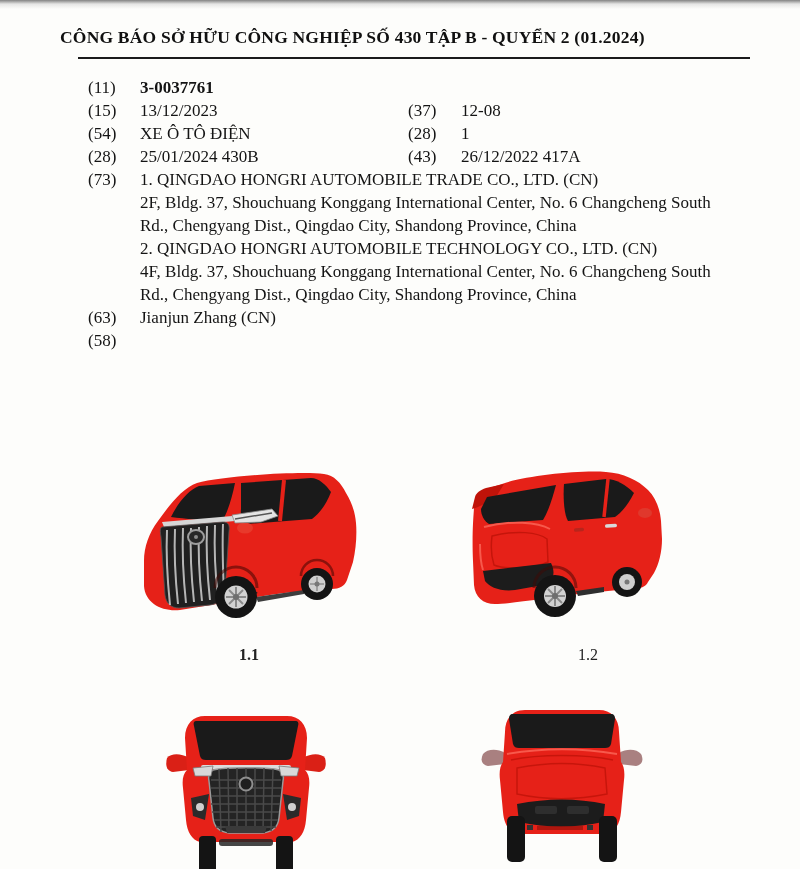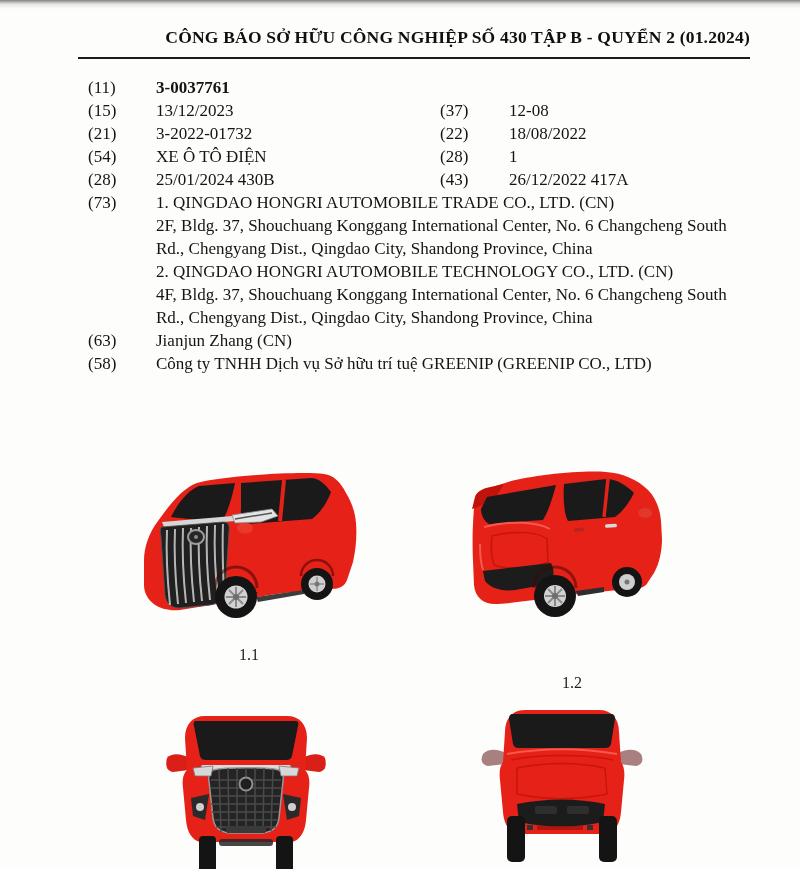--- a/index.html
+++ b/index.html
@@ -10,74 +10,68 @@
     position:relative;
     font-family:"Liberation Serif", serif;
     color:#141414;
   }
   .top-shade {
     position:absolute; left:0; top:0; width:800px; height:9px;
     background:linear-gradient(to bottom, rgba(90,90,90,0.75), rgba(160,160,160,0.25) 45%, rgba(255,255,255,0));
   }
   .gazette-title {
     position:absolute; left:60px; top:27px; width:690px;
-    text-align:right;
+    text-align:left;
     font-size:17.5px; font-weight:bold; letter-spacing:0.2px;
     color:#101010;
     white-space:nowrap;
   }
   .header-rule {
     position:absolute; left:78px; top:57px; width:672px; height:2px;
     background:var(--rule, #1b1b1b);
   }
   .fields {
     position:absolute; left:88px; top:76px; width:660px;
     font-size:17px; line-height:23px;
   }
-  .row { display:grid; grid-template-columns:52px 268px 53px 1fr;gap:16px; }
+  .row { display:grid; grid-template-columns:52px 268px 53px 1fr; }
   .code { white-space:nowrap; }
   .val  { white-space:nowrap; }
   .val.bold { font-weight:bold; }
   .val.block {
     grid-column:2 / -1;
     white-space:pre-line;
   }
   .figure { position:absolute; }
   .figure svg { display:block; }
   .fig-label {
     position:absolute; top:646px; height:20px;
     text-align:center; font-size:16px; color:#222;
   }
-  .fig-label.l1 { left:134px; width:230px; }
-  .fig-label.l2 { left:466px; width:212px;margin-top:28px; }
+  .fig-label.l1 { left:134px; width:230px;font-weight:bold; }
+  .fig-label.l2 { left:482px; width:212px; }
 </style>
 </head>
 <body>
 
 <div class="top-shade"></div>
 
 <div class="gazette-title">CÔNG BÁO SỞ HỮU CÔNG NGHIỆP SỐ 430 TẬP B - QUYỂN 2 (01.2024)</div>
 <div class="header-rule"></div>
 
 <div class="fields">
   <div class="row">
     <span class="code">(11)</span>
     <span class="val bold">3-0037761</span>
   </div>
   <div class="row">
     <span class="code">(15)</span>
     <span class="val">13/12/2023</span>
     <span class="code">(37)</span>
     <span class="val">12-08</span>
-  </div>
-  <div class="row">
-    <span class="code">(21)</span>
-    <span class="val">3-2022-01732</span>
-    <span class="code">(22)</span>
-    <span class="val">18/08/2022</span>
   </div>
   <div class="row">
     <span class="code">(54)</span>
     <span class="val">XE Ô TÔ ĐIỆN</span>
     <span class="code">(28)</span>
     <span class="val">1</span>
   </div>
   <div class="row">
     <span class="code">(28)</span>
     <span class="val">25/01/2024 430B</span>
@@ -92,21 +86,20 @@
 2. QINGDAO HONGRI AUTOMOBILE TECHNOLOGY CO., LTD. (CN)
 4F, Bldg. 37, Shouchuang Konggang International Center, No. 6 Changcheng South
 Rd., Chengyang Dist., Qingdao City, Shandong Province, China</span>
   </div>
   <div class="row">
     <span class="code">(63)</span>
     <span class="val">Jianjun Zhang (CN)</span>
   </div>
   <div class="row">
     <span class="code">(58)</span>
-    <span class="val">Công ty TNHH Dịch vụ Sở hữu trí tuệ GREENIP (GREENIP CO., LTD)</span>
   </div>
 </div>
 
 <div class="figure" style="left:134px; top:464px;">
   <svg width="230" height="160" viewBox="0 0 230 160">
     <path d="M10,97 C10,83 15,69 24,57 C34,43 48,24 63,19 C88,12 166,7 190,10 C200,11 207,19 212,29 C218,39 221,48 222,59 C223,71 222,85 219,98 L213,116 C211,122 205,125 198,125 L150,129 C120,133 80,141 46,146 C28,148 11,139 10,122 Z" fill="var(--car-red,#e62118)"></path>
     <path d="M37,53 C45,37 55,26 65,22 L101,19 C98,35 93,49 88,58 C70,56 51,55 37,53 Z" fill="var(--glass,#1a1a1a)"></path>
     <path d="M107,19 L177,14 C185,14 192,21 197,28 C192,41 185,50 178,55 L113,60 C109,59 106,53 107,45 Z" fill="var(--glass,#1a1a1a)"></path>
     <path d="M150,16 L146,57" stroke="var(--car-red,#e62118)" stroke-width="4" fill="none"></path>
     <ellipse cx="111" cy="64" rx="8" ry="5.5" fill="#e8392b"></ellipse>

